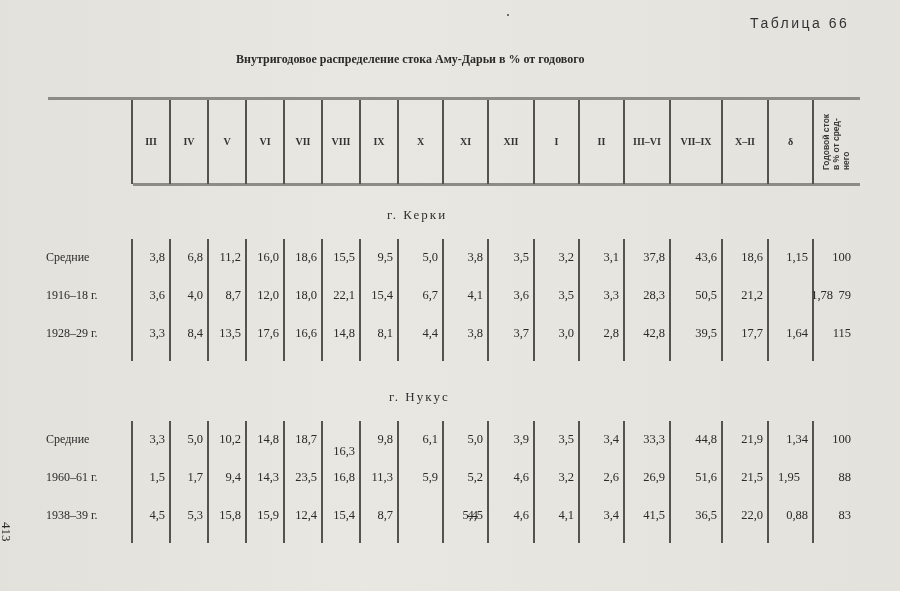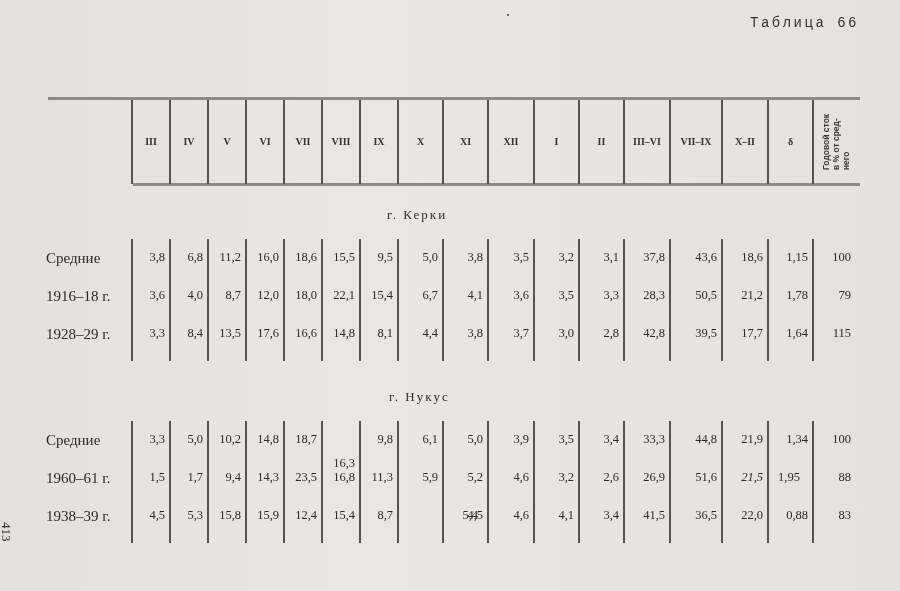--- a/index.html
+++ b/index.html
@@ -9,21 +9,21 @@
     background-image: linear-gradient(90deg, #e3e1dc 0%, #e9e7e2 40%, #e4e2dd 100%);
     color: #2a2a28;
     font-family: "DejaVu Serif", "Liberation Serif", serif;
     position: relative;
   }
   .page { position: absolute; left: 0; top: 0; width: 900px; height: 591px; }
 
   .table-label {
     position: absolute; left: 750px; top: 15px;
     font-size: 14px; letter-spacing: 2.5px; color: #333;
-    font-family: Liberation Mono, monospace;
+    font-family: Liberation Sans, sans-serif;
   }
   .dot { position: absolute; left: 507px; top: 14px; width: 2px; height: 2px; background: #444; border-radius: 50%; }
   .page-title {
     position: absolute; left: 236px; top: 52px; width: 440px;
     font-size: 12px; font-weight: bold; color: #2a2a28;
     font-family: "Liberation Serif", serif; white-space: nowrap;
   }
 
   .rule { position: absolute; background: #8d8b86; }
   .rule-top { left: 48px; top: 97px; width: 812px; height: 3px; }
@@ -41,39 +41,40 @@
     display: block; transform: rotate(-90deg); white-space: pre;
     font-family: "Liberation Sans", sans-serif; font-weight: bold; font-size: 8.5px;
     line-height: 10px; text-align: left; color: #3a3a38;
   }
 
   .station {
     position: absolute; font-size: 13px; letter-spacing: 2px; color: #2f2f2d;
     font-family: "Liberation Serif", serif;
   }
   .row-label {
-    position: absolute; left: 46px; font-size: 15px; color: #2a2a28;
+    position: absolute; left: 46px; font-size: 12px; color: #2a2a28;
     font-family: "Liberation Serif", serif;
   }
   .cell {
     position: absolute; font-size: 12.5px; color: #2a2a28; text-align: right;
     font-family: "Liberation Serif", serif;
   }
   .page-number {
     position: absolute; left: 14px; top: 522px; font-size: 13px; color: #2a2a28;
     transform: rotate(90deg); transform-origin: left top;
     font-family: "Liberation Serif", serif;
   }
 </style>
 </head>
 <body>
 
 <div class="page">
   <div class="dot"></div>
   <div class="table-label">Таблица 66</div>
+  <div class="page-title">Внутригодовое распределение стока Аму-Дарьи в % от годового</div>
 
   <div class="rule rule-top"></div>
   <div class="rule rule-head-bottom"></div>
 
   <div id="grid">
       <div class="vline" style="left: 131px; top: 100px; height: 84px;"></div>
       <div class="vline" style="left: 169px; top: 100px; height: 84px;"></div>
       <div class="vline" style="left: 207px; top: 100px; height: 84px;"></div>
       <div class="vline" style="left: 245px; top: 100px; height: 84px;"></div>
       <div class="vline" style="left: 283px; top: 100px; height: 84px;"></div>
@@ -187,21 +188,21 @@
       <div class="cell" style="left: 324px; width: 31px; top: 288px;">22,1</div>
       <div class="cell" style="left: 362px; width: 31px; top: 288px;">15,4</div>
       <div class="cell" style="left: 400px; width: 38px; top: 288px;">6,7</div>
       <div class="cell" style="left: 445px; width: 38px; top: 288px;">4,1</div>
       <div class="cell" style="left: 490px; width: 39px; top: 288px;">3,6</div>
       <div class="cell" style="left: 536px; width: 38px; top: 288px;">3,5</div>
       <div class="cell" style="left: 581px; width: 38px; top: 288px;">3,3</div>
       <div class="cell" style="left: 626px; width: 39px; top: 288px;">28,3</div>
       <div class="cell" style="left: 672px; width: 45px; top: 288px;">50,5</div>
       <div class="cell" style="left: 724px; width: 39px; top: 288px;">21,2</div>
-      <div class="cell" style="left: 770px; width: 38px; top: 288px;">1,78</div>
+      <div class="cell" style="left: 770px; width: 38px; top: 288px; padding-left: 25px;">1,78</div>
       <div class="cell" style="left: 815px; width: 36px; top: 288px;">79</div>
       <div class="row-label" style="top: 326px;">1928–29 г.</div>
       <div class="cell" style="left: 134px; width: 31px; top: 326px;">3,3</div>
       <div class="cell" style="left: 172px; width: 31px; top: 326px;">8,4</div>
       <div class="cell" style="left: 210px; width: 31px; top: 326px;">13,5</div>
       <div class="cell" style="left: 248px; width: 31px; top: 326px;">17,6</div>
       <div class="cell" style="left: 286px; width: 31px; top: 326px;">16,6</div>
       <div class="cell" style="left: 324px; width: 31px; top: 326px;">14,8</div>
       <div class="cell" style="left: 362px; width: 31px; top: 326px;">8,1</div>
       <div class="cell" style="left: 400px; width: 38px; top: 326px;">4,4</div>
@@ -231,21 +232,21 @@
       <div class="vline" style="left: 669px; top: 421px; height: 122px;"></div>
       <div class="vline" style="left: 721px; top: 421px; height: 122px;"></div>
       <div class="vline" style="left: 767px; top: 421px; height: 122px;"></div>
       <div class="vline" style="left: 812px; top: 421px; height: 122px;"></div>
       <div class="row-label" style="top: 432px;">Средние</div>
       <div class="cell" style="left: 134px; width: 31px; top: 432px;">3,3</div>
       <div class="cell" style="left: 172px; width: 31px; top: 432px;">5,0</div>
       <div class="cell" style="left: 210px; width: 31px; top: 432px;">10,2</div>
       <div class="cell" style="left: 248px; width: 31px; top: 432px;">14,8</div>
       <div class="cell" style="left: 286px; width: 31px; top: 432px;">18,7</div>
-      <div class="cell" style="left: 324px; width: 31px; top: 456px;">16,3</div>
+      <div class="cell" style="left: 324px; width: 31px; top: 444px;">16,3</div>
       <div class="cell" style="left: 362px; width: 31px; top: 432px;">9,8</div>
       <div class="cell" style="left: 400px; width: 38px; top: 432px;">6,1</div>
       <div class="cell" style="left: 445px; width: 38px; top: 432px;">5,0</div>
       <div class="cell" style="left: 490px; width: 39px; top: 432px;">3,9</div>
       <div class="cell" style="left: 536px; width: 38px; top: 432px;">3,5</div>
       <div class="cell" style="left: 581px; width: 38px; top: 432px;">3,4</div>
       <div class="cell" style="left: 626px; width: 39px; top: 432px;">33,3</div>
       <div class="cell" style="left: 672px; width: 45px; top: 432px;">44,8</div>
       <div class="cell" style="left: 724px; width: 39px; top: 432px;">21,9</div>
       <div class="cell" style="left: 770px; width: 38px; top: 432px;">1,34</div>
@@ -258,21 +259,21 @@
       <div class="cell" style="left: 286px; width: 31px; top: 470px;">23,5</div>
       <div class="cell" style="left: 324px; width: 31px; top: 470px;">16,8</div>
       <div class="cell" style="left: 362px; width: 31px; top: 470px;">11,3</div>
       <div class="cell" style="left: 400px; width: 38px; top: 470px;">5,9</div>
       <div class="cell" style="left: 445px; width: 38px; top: 470px;">5,2</div>
       <div class="cell" style="left: 490px; width: 39px; top: 470px;">4,6</div>
       <div class="cell" style="left: 536px; width: 38px; top: 470px;">3,2</div>
       <div class="cell" style="left: 581px; width: 38px; top: 470px;">2,6</div>
       <div class="cell" style="left: 626px; width: 39px; top: 470px;">26,9</div>
       <div class="cell" style="left: 672px; width: 45px; top: 470px;">51,6</div>
-      <div class="cell" style="left: 724px; width: 39px; top: 470px; font-style: italic;">21,5</div>
+      <div class="cell" style="left: 724px; width: 39px; top: 470px;">21,5</div>
       <div class="cell" style="left: 770px; width: 38px; top: 470px; text-align: center;">1,95</div>
       <div class="cell" style="left: 815px; width: 36px; top: 470px;">88</div>
       <div class="row-label" style="top: 508px;">1938–39 г.</div>
       <div class="cell" style="left: 134px; width: 31px; top: 508px;">4,5</div>
       <div class="cell" style="left: 172px; width: 31px; top: 508px;">5,3</div>
       <div class="cell" style="left: 210px; width: 31px; top: 508px;">15,8</div>
       <div class="cell" style="left: 248px; width: 31px; top: 508px;">15,9</div>
       <div class="cell" style="left: 286px; width: 31px; top: 508px;">12,4</div>
       <div class="cell" style="left: 324px; width: 31px; top: 508px;">15,4</div>
       <div class="cell" style="left: 362px; width: 31px; top: 508px;">8,7</div>

